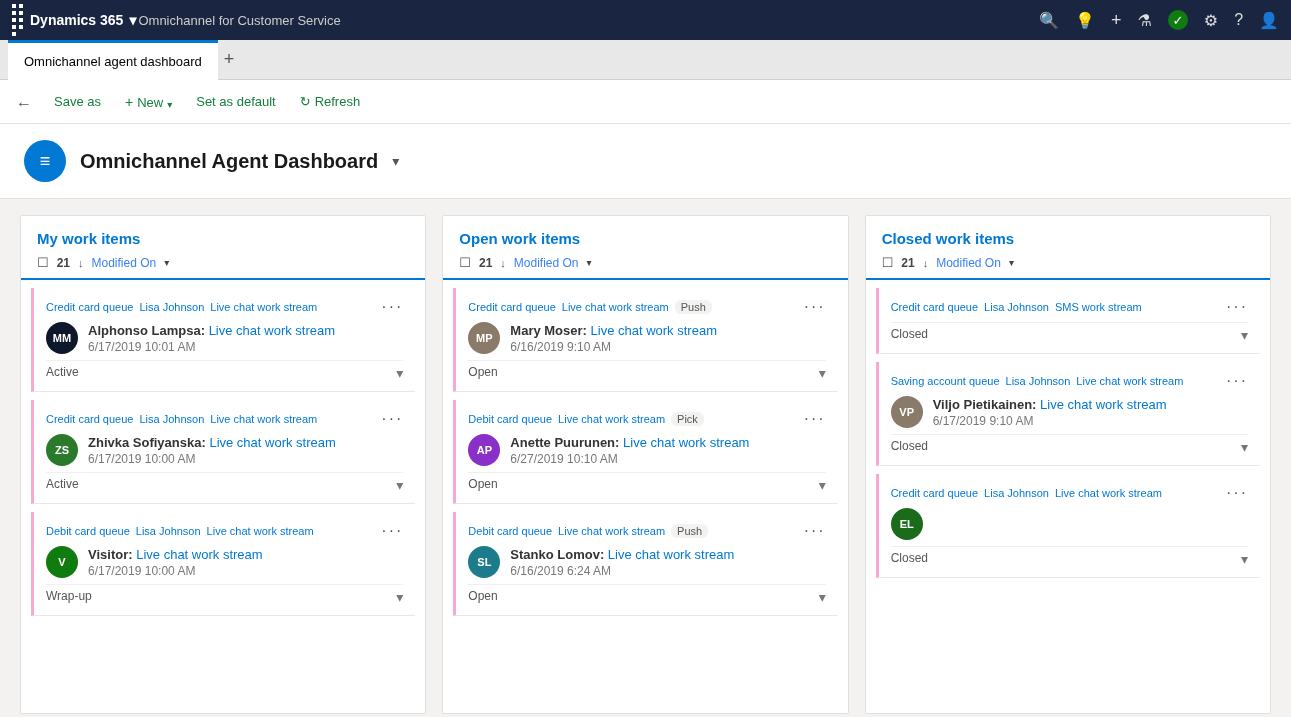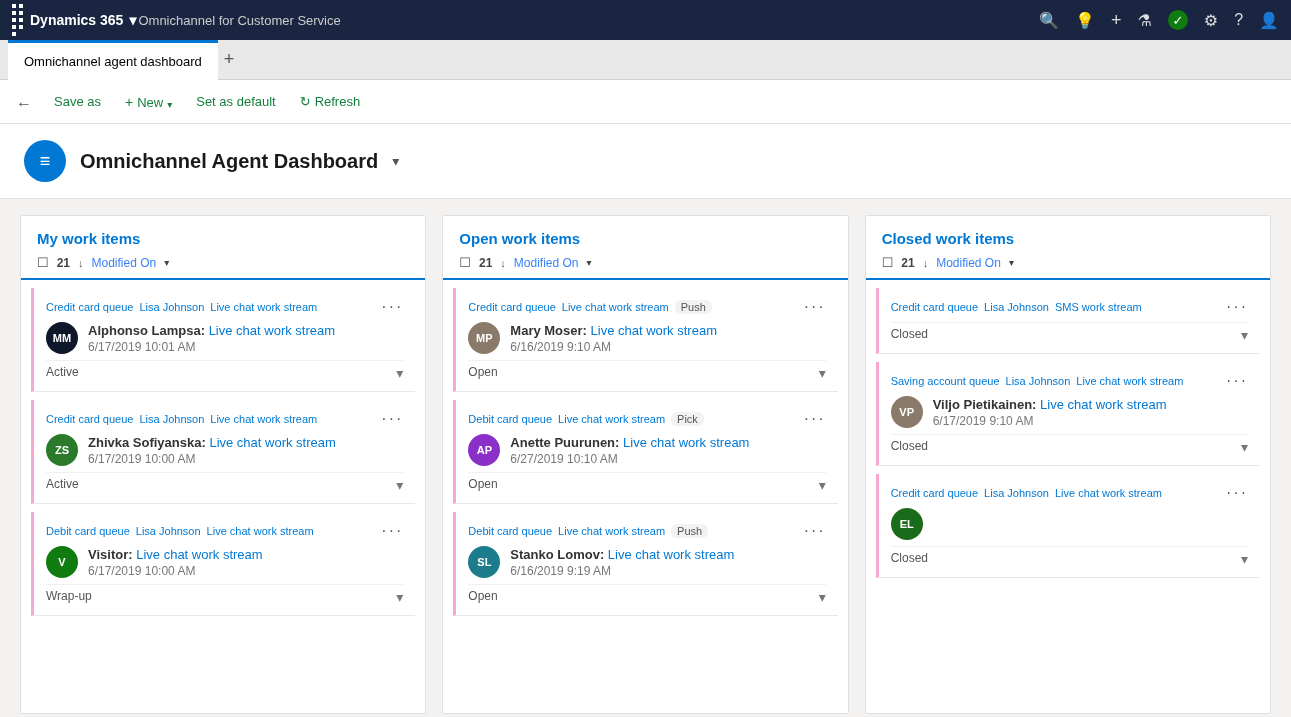--- a/index.html
+++ b/index.html
@@ -388,21 +388,21 @@
             <span class="card-tag">Live chat work stream</span>
             <span class="card-tag-badge">Push</span>
         <span class="card-more">···</span>
       </div>
       <div class="card-body">
         <div class="avatar avatar-sl" style="">SL</div>
         <div class="card-info">
           <div class="card-name">
             <strong>Stanko Lomov:</strong> <span class="work-stream">Live chat work stream</span>
           </div>
-          <div class="card-date">6/16/2019 9:19 AM</div>
+          <div class="card-date">6/16/2019 6:24 AM</div>
         </div>
       </div>
       <div class="card-status-row">
         <span class="card-status">Open</span>
         <span class="card-expand">▾</span>
       </div>
     </div>
       </div>
   </div>
     <div class="work-column">

